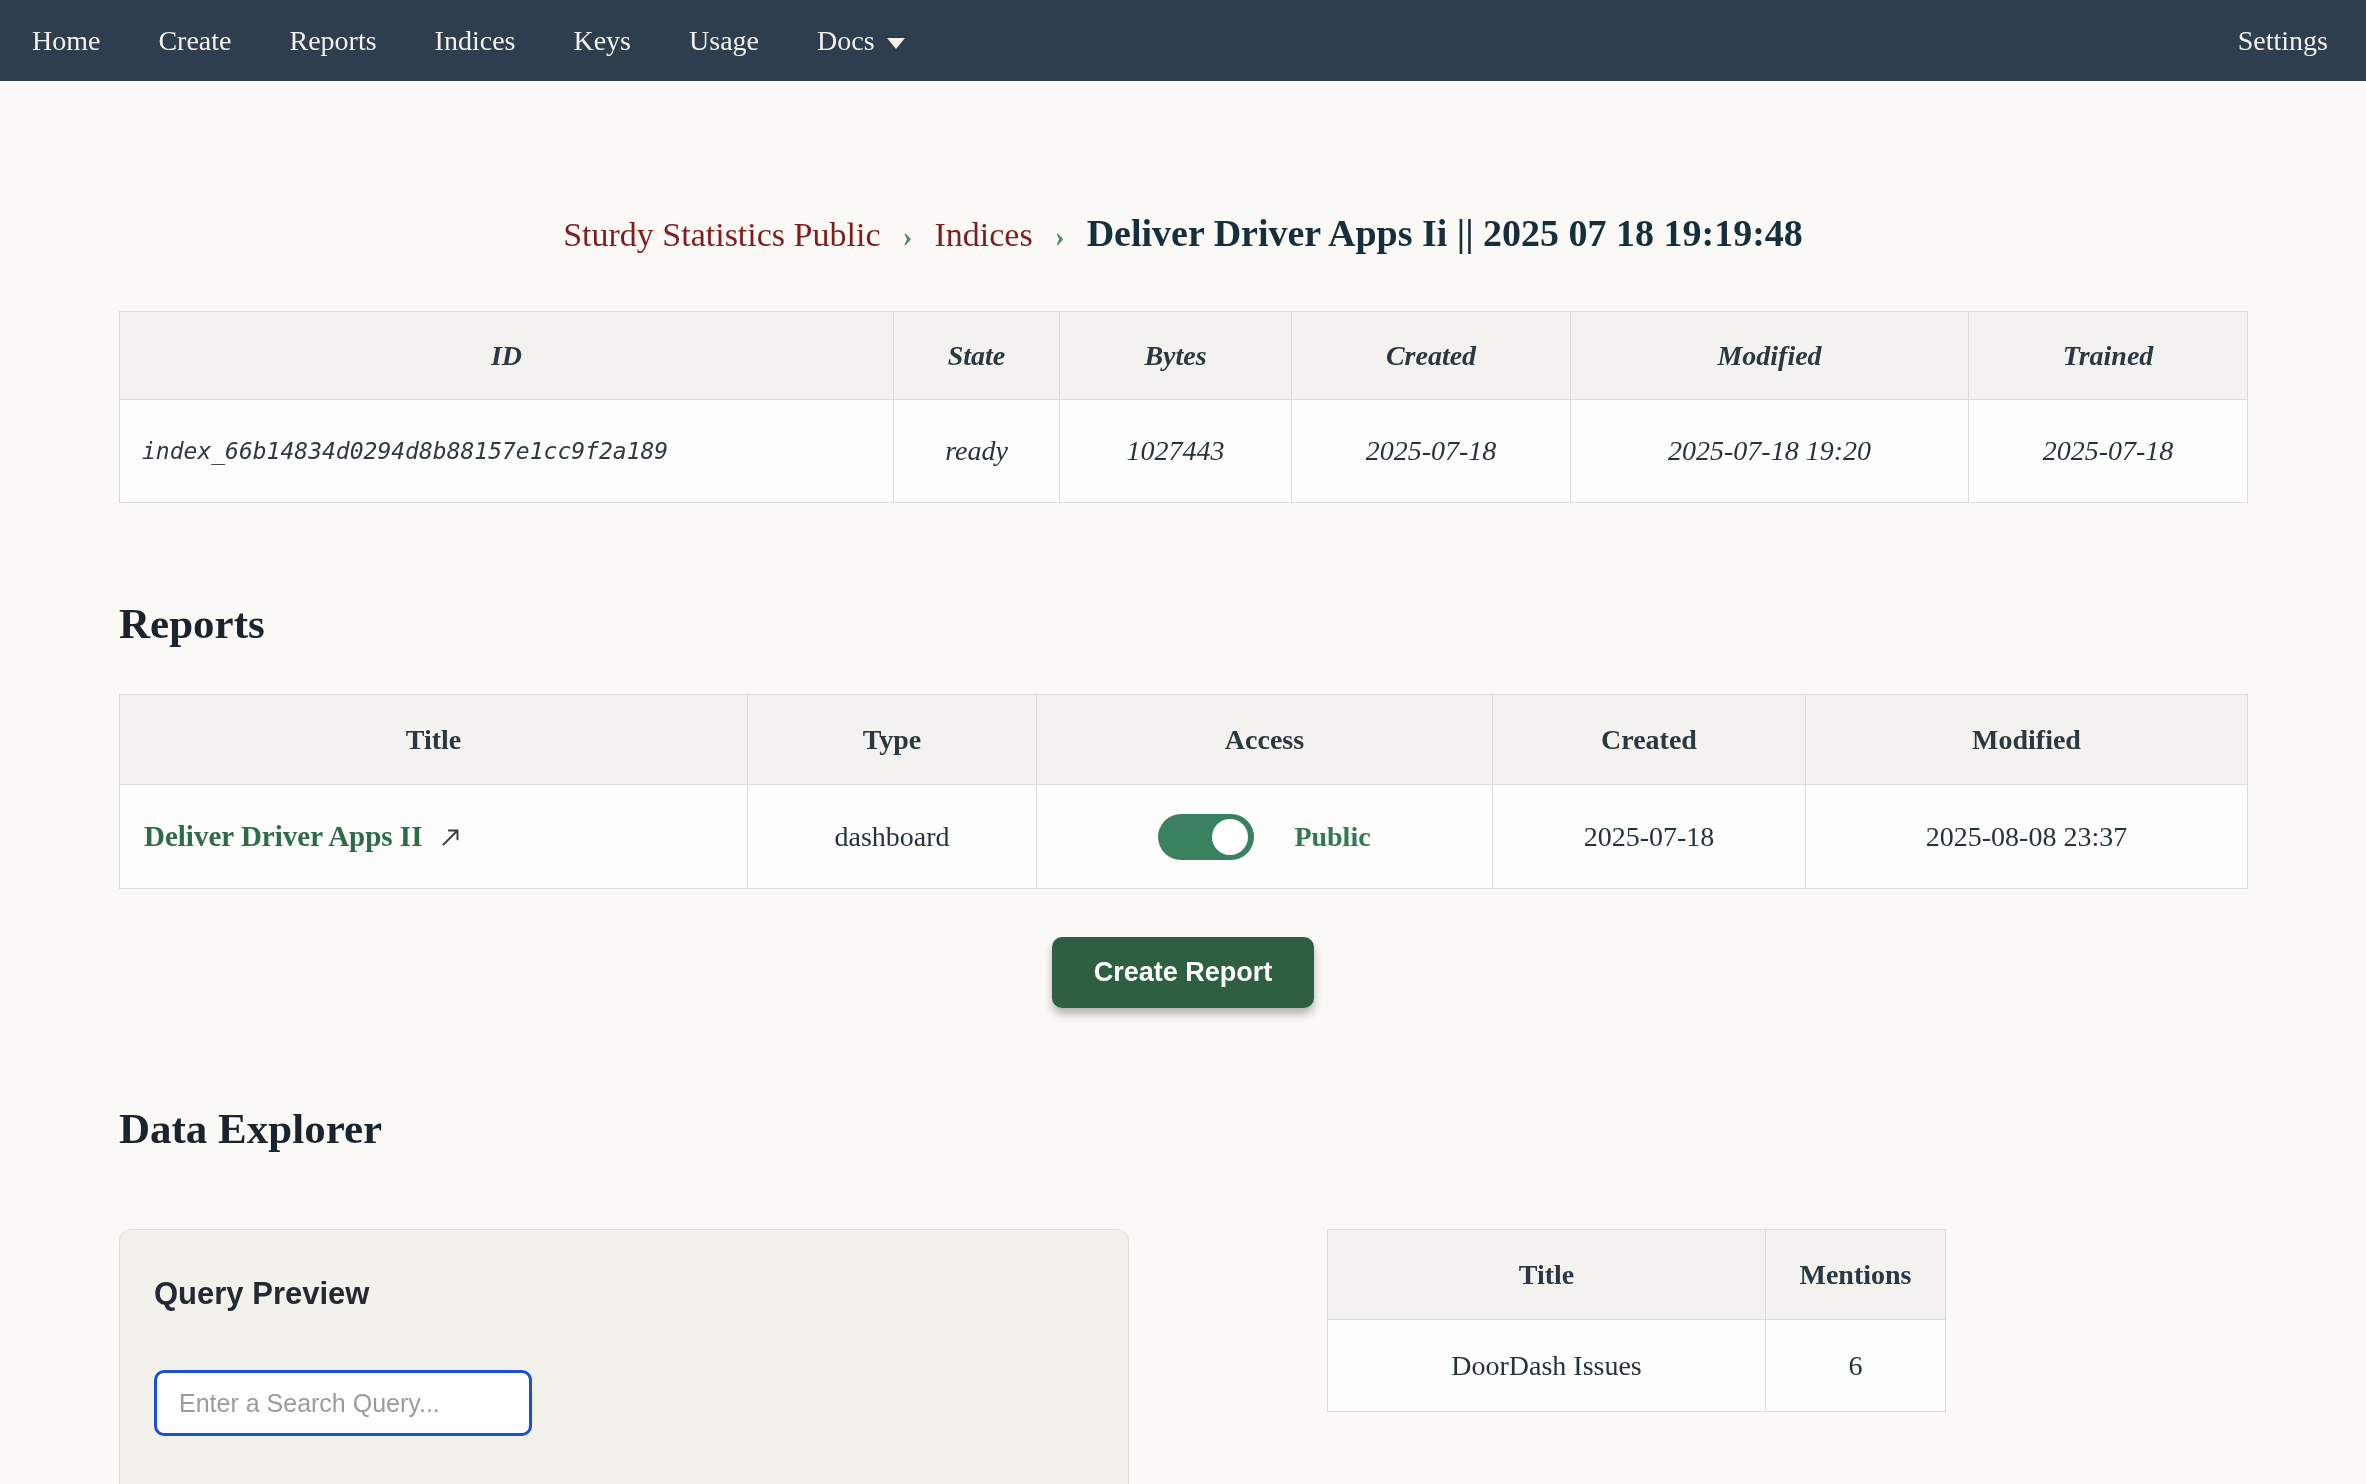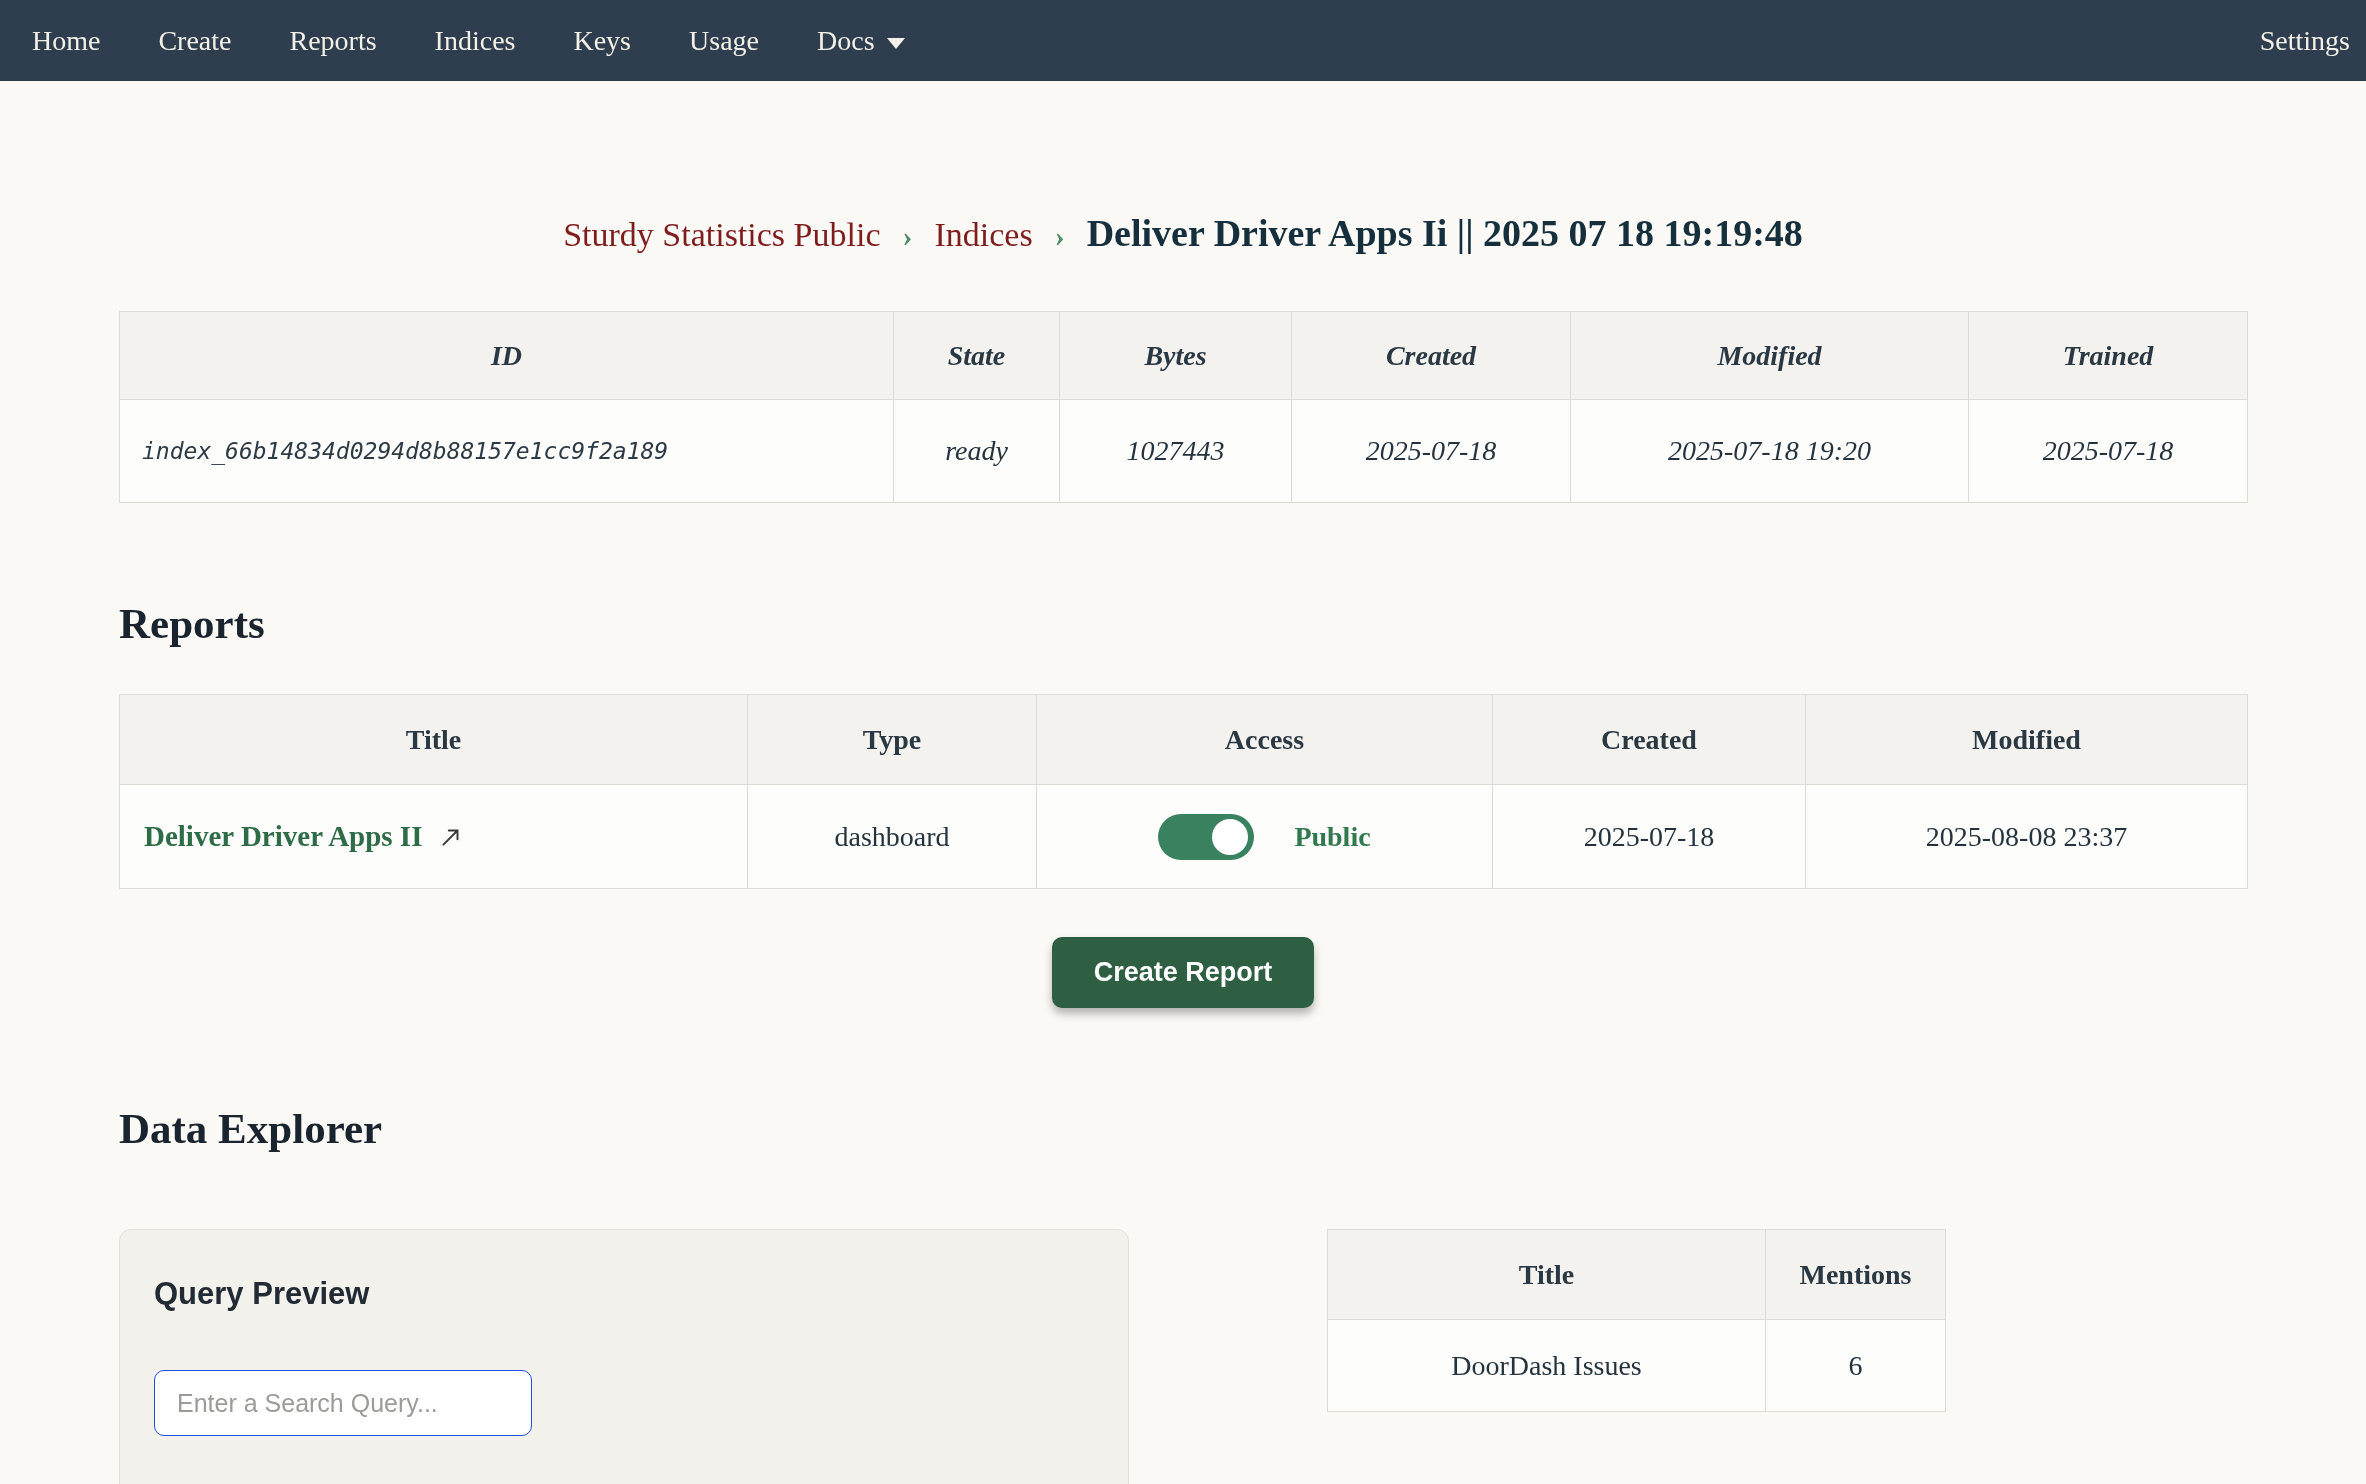--- a/index.html
+++ b/index.html
@@ -10,21 +10,21 @@
     font-family: "Liberation Serif", "DejaVu Serif", serif;
     color: #24333d;
   }
 
   
   .topnav {
     height: 81px;
     background: #2e3e4f;
     display: flex;
     align-items: center;
-    padding: 0 16px 0 32px;
+    padding: 0 38px 0 32px;
     gap: 58px;
   }
   .topnav .nav-item {
     color: #f3f1e7;
     font-size: 28px;
     cursor: pointer;
     display: flex;
     align-items: center;
     gap: 12px;
     white-space: nowrap;
@@ -192,21 +192,21 @@
   .query-panel .panel-title {
     font-family: "Liberation Sans", sans-serif;
     font-weight: bold;
     font-size: 31px;
     color: #222a33;
   }
   .query-input {
     margin-top: 58px;
     width: 378px;
     height: 66px;
-    border: 1px solid #1d4ed8;
+    border: 3px solid #1d4ed8;
     border-radius: 10px;
     background: #ffffff;
     font-family: "Liberation Sans", sans-serif;
     font-size: 25px;
     color: #333;
     padding: 0 22px;
     outline: none;
   }
   .query-input::placeholder { color: #9b9b97; }
 

